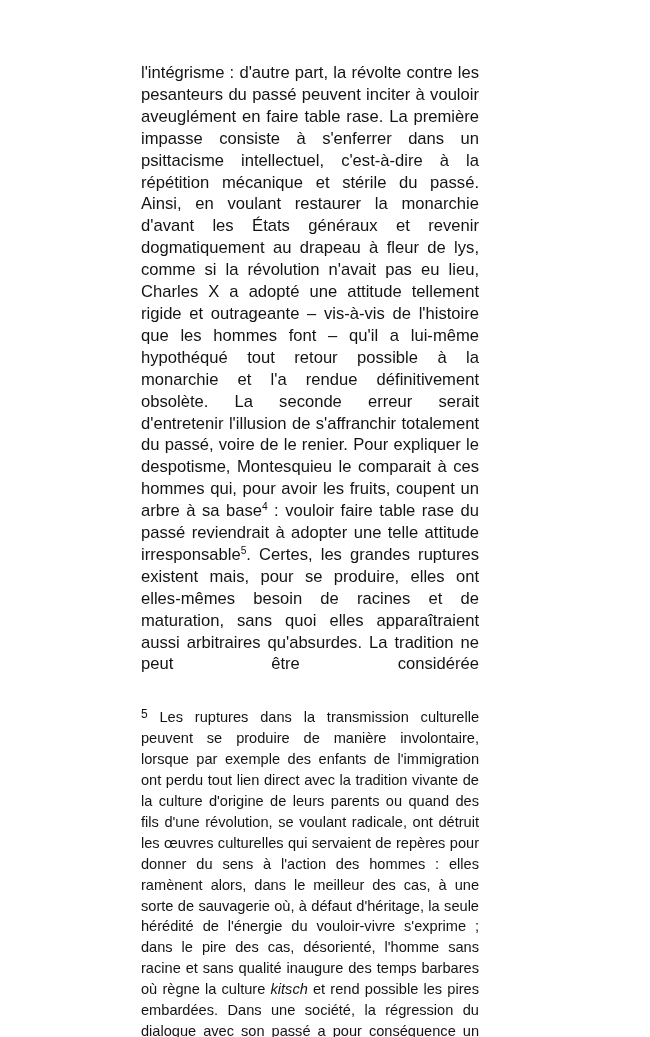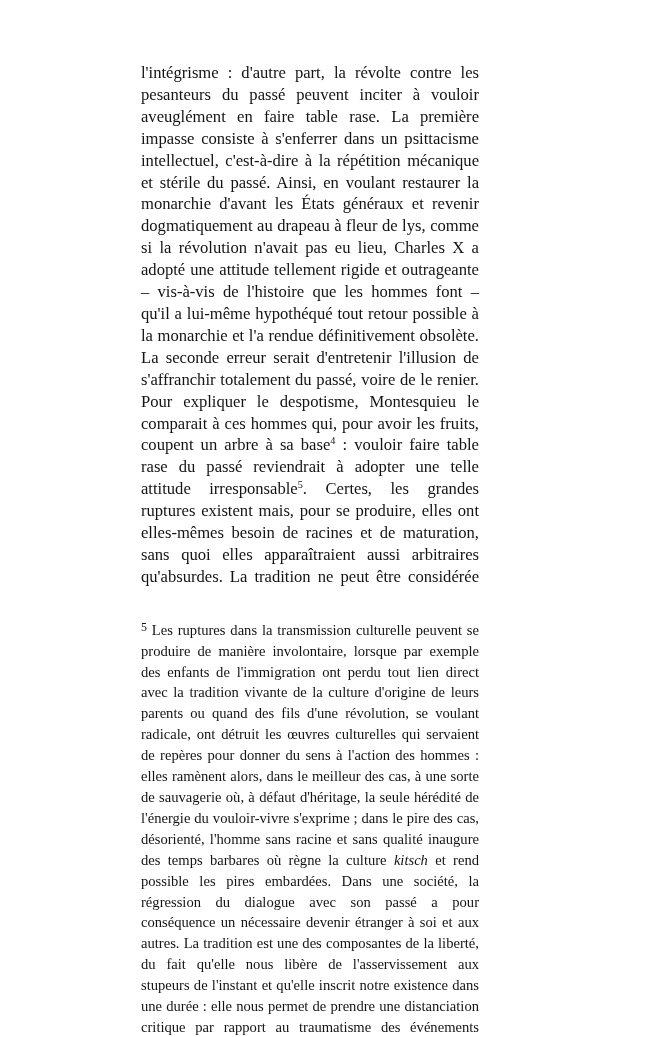--- a/index.html
+++ b/index.html
@@ -8,21 +8,21 @@
     background: #ffffff;
   }
   .page {
     position: relative;
     width: 540px;
     height: 1037px;
     box-sizing: border-box;
     margin: 0 auto;
     background: #ffffff;
     color: #131313;
-    font-family: Liberation Serif, serif;
+    font-family: Liberation Sans, sans-serif;
     padding: 62px 116px 0 86px;
     overflow: hidden;
   }
   .body-text {
     margin: 0;
     font-size: 16.6px;
     line-height: 21.9px;
     text-align: justify;
     text-align-last: justify;
   }

